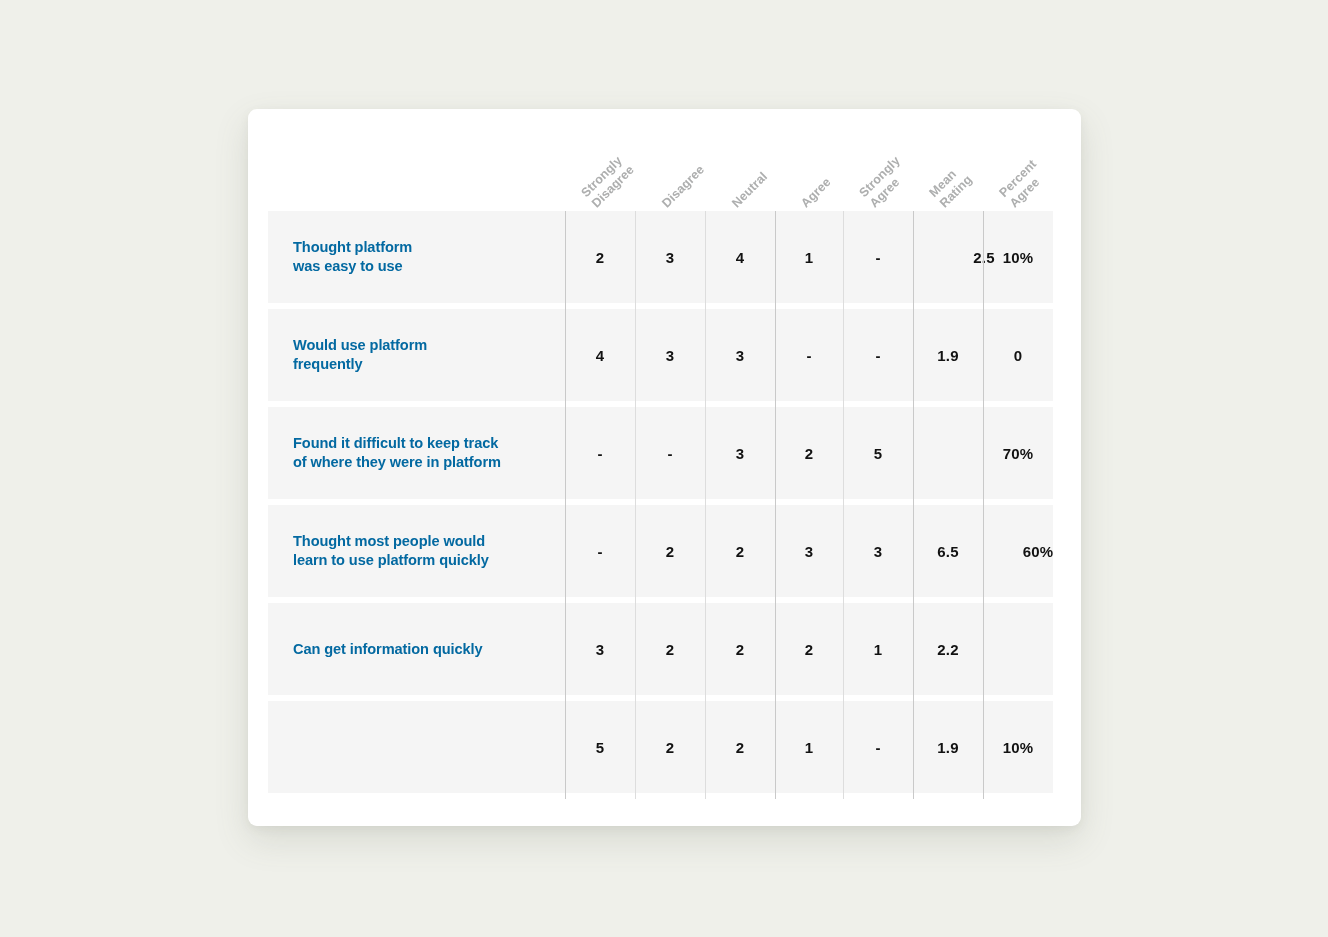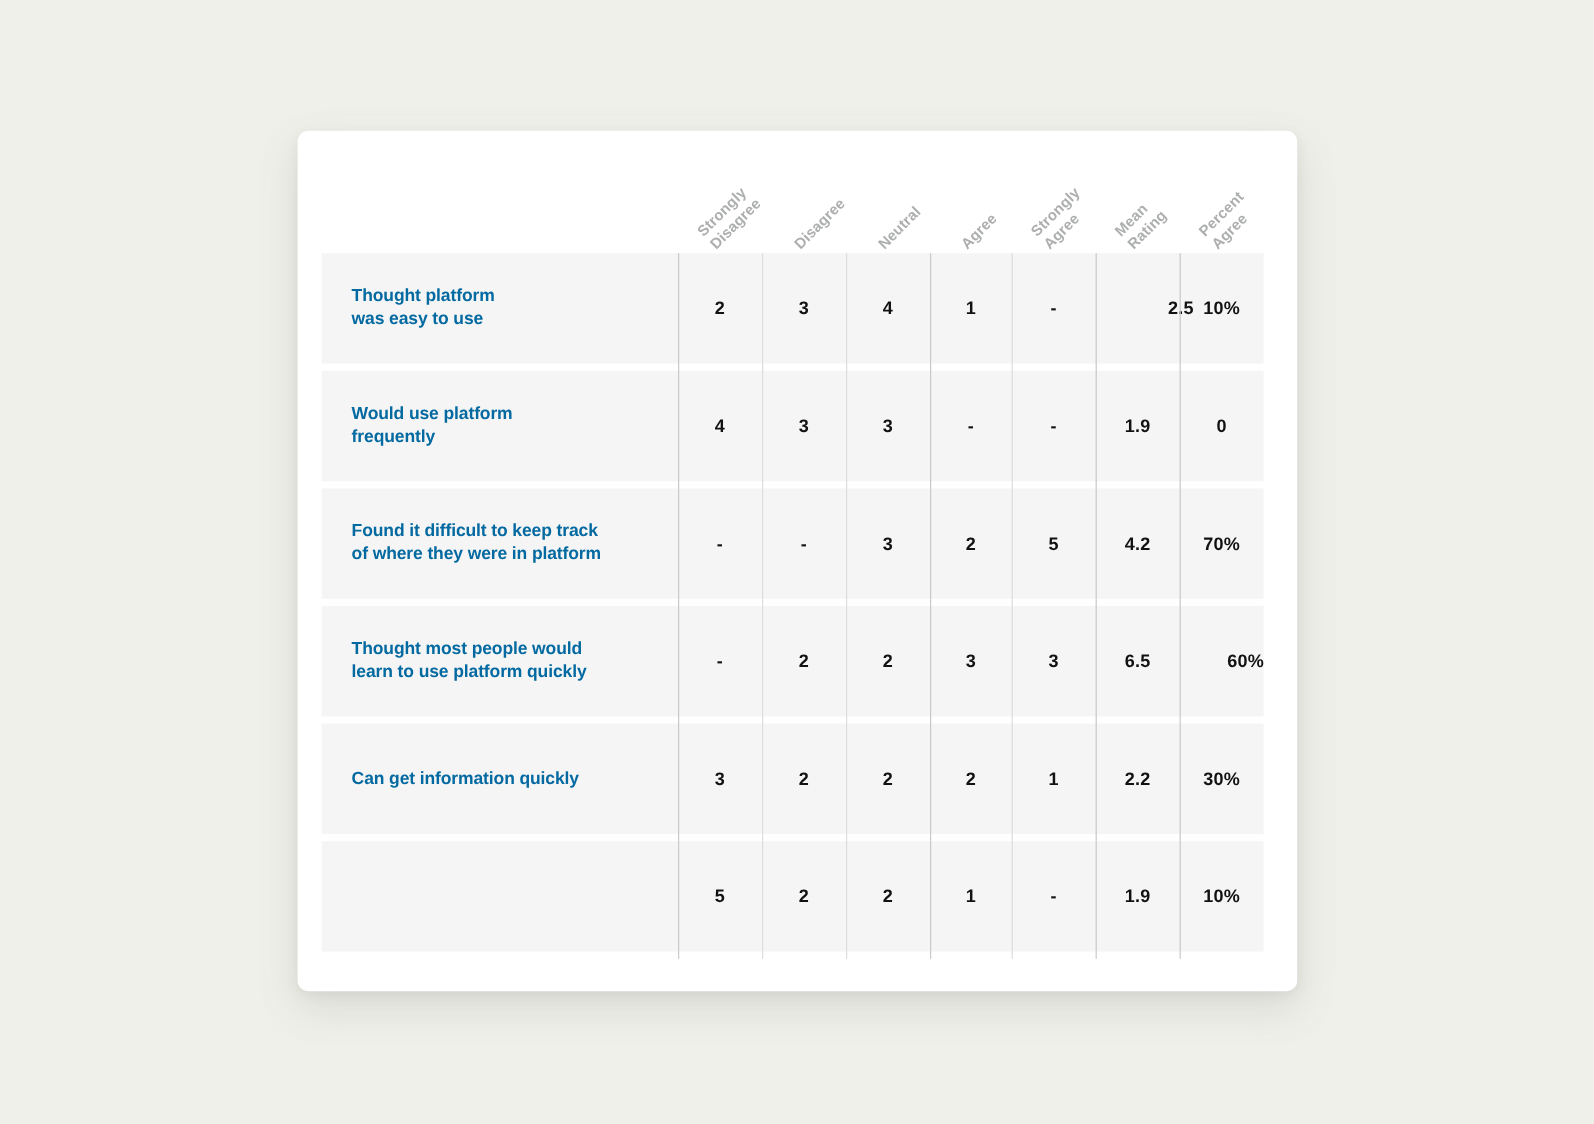--- a/index.html
+++ b/index.html
@@ -182,21 +182,20 @@
           <div class="cell" style="left: 715px; width: 70px;">0</div>
         </div>
         <div class="row">
           <div class="row-label" style="white-space: pre;">Found it difficult to keep track
 of where they were in platform</div>
           <div class="cell" style="left: 297px; width: 70px;">-</div>
           <div class="cell" style="left: 367px; width: 70px;">-</div>
           <div class="cell" style="left: 437px; width: 70px;">3</div>
           <div class="cell" style="left: 507px; width: 68px;">2</div>
           <div class="cell" style="left: 575px; width: 70px;">5</div>
-          <div class="cell" style="left: 645px; width: 70px;">4.2</div>
           <div class="cell" style="left: 715px; width: 70px;">70%</div>
         </div>
         <div class="row">
           <div class="row-label" style="white-space: pre;">Thought most people would
 learn to use platform quickly</div>
           <div class="cell" style="left: 297px; width: 70px;">-</div>
           <div class="cell" style="left: 367px; width: 70px;">2</div>
           <div class="cell" style="left: 437px; width: 70px;">2</div>
           <div class="cell" style="left: 507px; width: 68px;">3</div>
           <div class="cell" style="left: 575px; width: 70px;">3</div>
@@ -204,21 +203,20 @@
           <div class="cell" style="left: 715px; width: 70px; padding-left: 40px;">60%</div>
         </div>
         <div class="row">
           <div class="row-label" style="white-space: pre;">Can get information quickly</div>
           <div class="cell" style="left: 297px; width: 70px;">3</div>
           <div class="cell" style="left: 367px; width: 70px;">2</div>
           <div class="cell" style="left: 437px; width: 70px;">2</div>
           <div class="cell" style="left: 507px; width: 68px;">2</div>
           <div class="cell" style="left: 575px; width: 70px;">1</div>
           <div class="cell" style="left: 645px; width: 70px;">2.2</div>
-          <div class="cell" style="left: 715px; width: 70px;">30%</div>
         </div>
         <div class="row">
           <div class="cell" style="left: 297px; width: 70px;">5</div>
           <div class="cell" style="left: 367px; width: 70px;">2</div>
           <div class="cell" style="left: 437px; width: 70px;">2</div>
           <div class="cell" style="left: 507px; width: 68px;">1</div>
           <div class="cell" style="left: 575px; width: 70px;">-</div>
           <div class="cell" style="left: 645px; width: 70px;">1.9</div>
           <div class="cell" style="left: 715px; width: 70px;">10%</div>
         </div>

